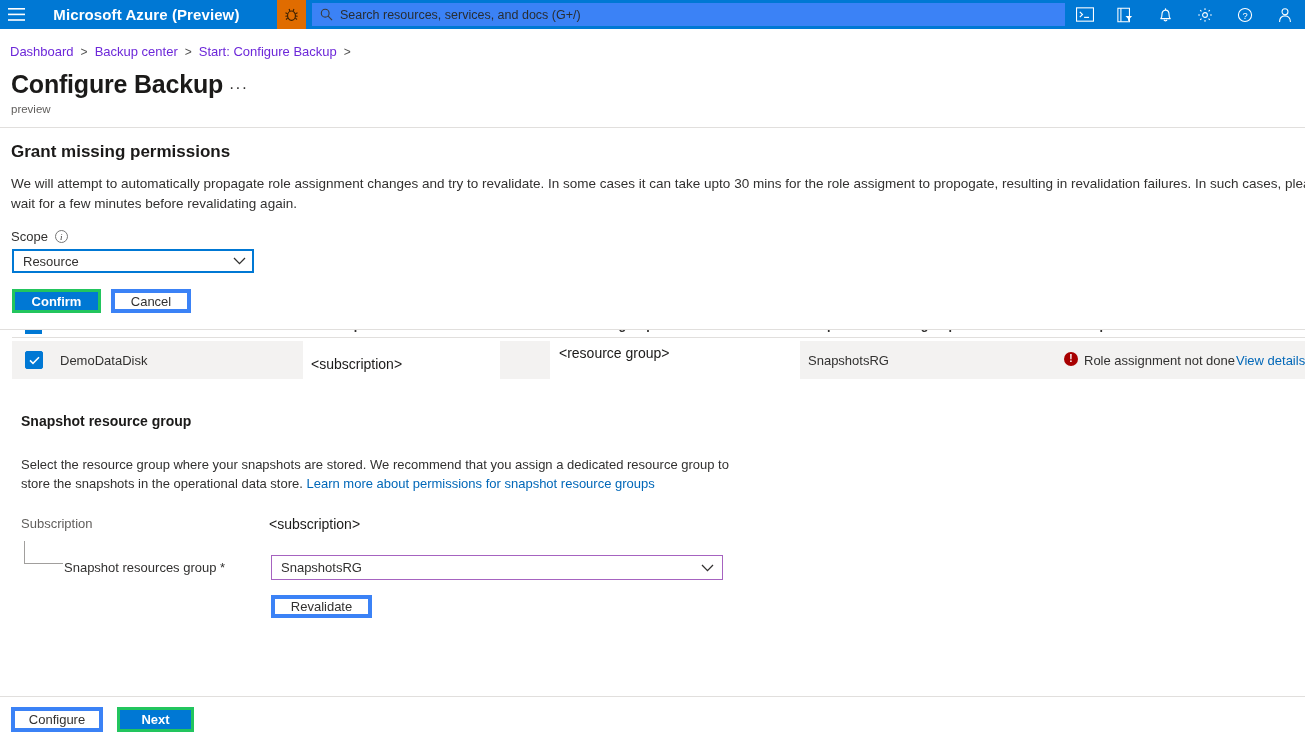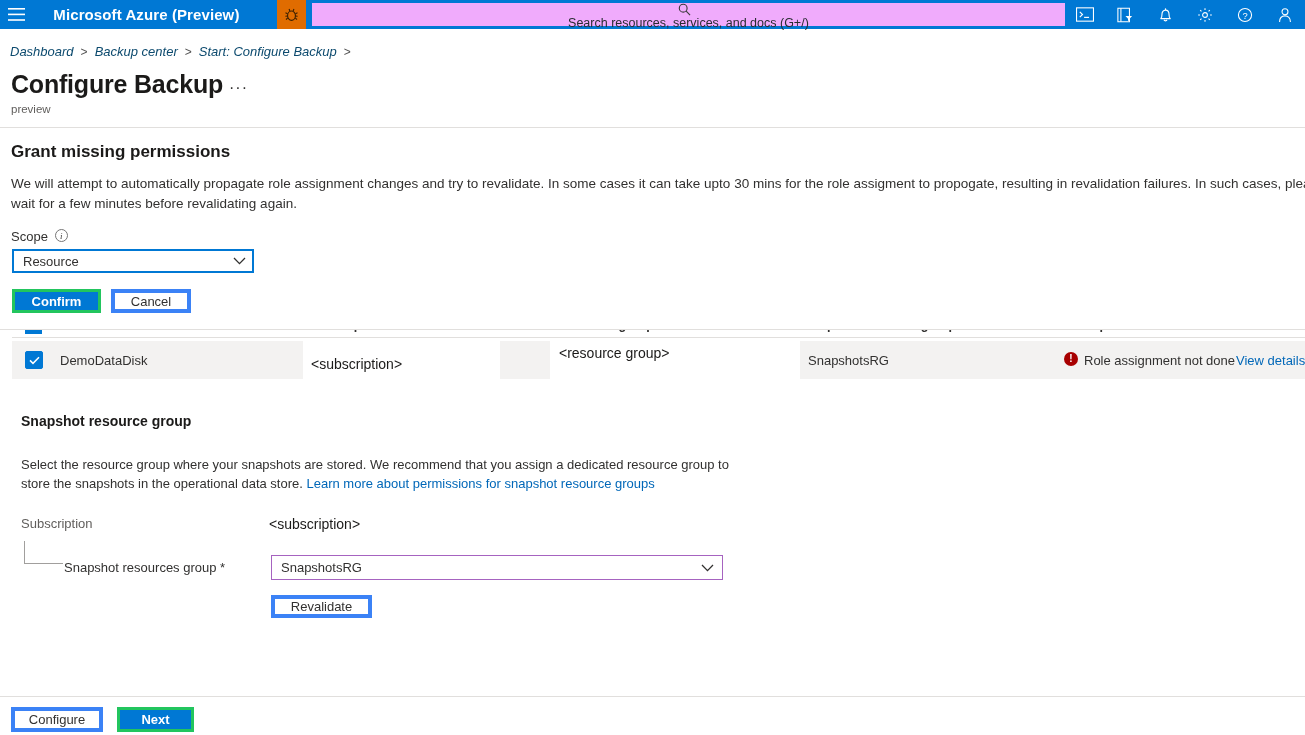--- a/index.html
+++ b/index.html
@@ -37,24 +37,23 @@
   .bug-btn {
     width: 29px; height: 29px;
     background: #e06c00;
     margin-left: 38px;
     display: flex; align-items: center; justify-content: center;
     cursor: pointer;
   }
   .searchwrap {
     margin-left: 6px;
     width: 768px; height: 23px;
-    background: #f0abfc;
+    background: #3b82f6;
     display: flex; align-items: center;
     padding: 0 8px;
-    flex-direction: column;
   }
   .searchwrap .sicon { margin-right: 7px; display:flex; }
   .searchtext {
     font-size: 12.5px;
     color: #282d32;
     white-space: nowrap;
   }
   .toolicons {
     display: flex; align-items: center;
     margin-left: auto; height: 29px;
@@ -64,21 +63,21 @@
     display: flex; align-items: center; justify-content: center;
     cursor: pointer;
   }
 
   
   .breadcrumb {
     position: absolute; top: 44px; left: 10px;
     display: flex; align-items: center;
     font-size: 13px;
   }
-  .crumb { color: #0c4a6e; cursor: pointer; white-space: nowrap; font-style: italic; }
+  .crumb { color: #6d28d9; cursor: pointer; white-space: nowrap; }
   .crumb-sep {
     color: #555; margin: 0 7px;
     font-size: 12px;
   }
   .page-title {
     position: absolute; top: 70px; left: 11px;
     font-size: 25px; font-weight: 600;
     color: #1b1a19;
     letter-spacing: -.2px;
   }
@@ -171,21 +170,21 @@
     font-size: 17px; font-weight: 600; color: #1b1a19;
   }
   .grant-body {
     position: absolute; top: 46px; left: 11px;
     width: 1330px;
     font-size: 13.5px; line-height: 20px; color: #323130;
   }
   .scope-label {
     position: absolute; top: 229px; left: 11px;
     font-size: 13px; color: #323130;
-    display: flex; gap: 7px;
+    display: flex; align-items: center; gap: 7px;
   }
   .info-circle {
     width: 13px; height: 13px; border-radius: 50%;
     border: 1px solid #767676;
     display: inline-flex; align-items: center; justify-content: center;
     font-size: 9px; color: #3b3a39; font-style: italic;
     font-family: "Liberation Serif", serif;
     cursor: pointer;
   }
   .scope-select {

